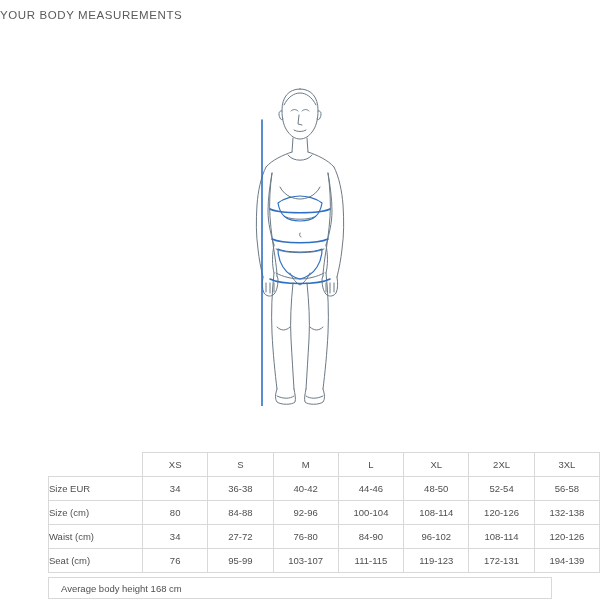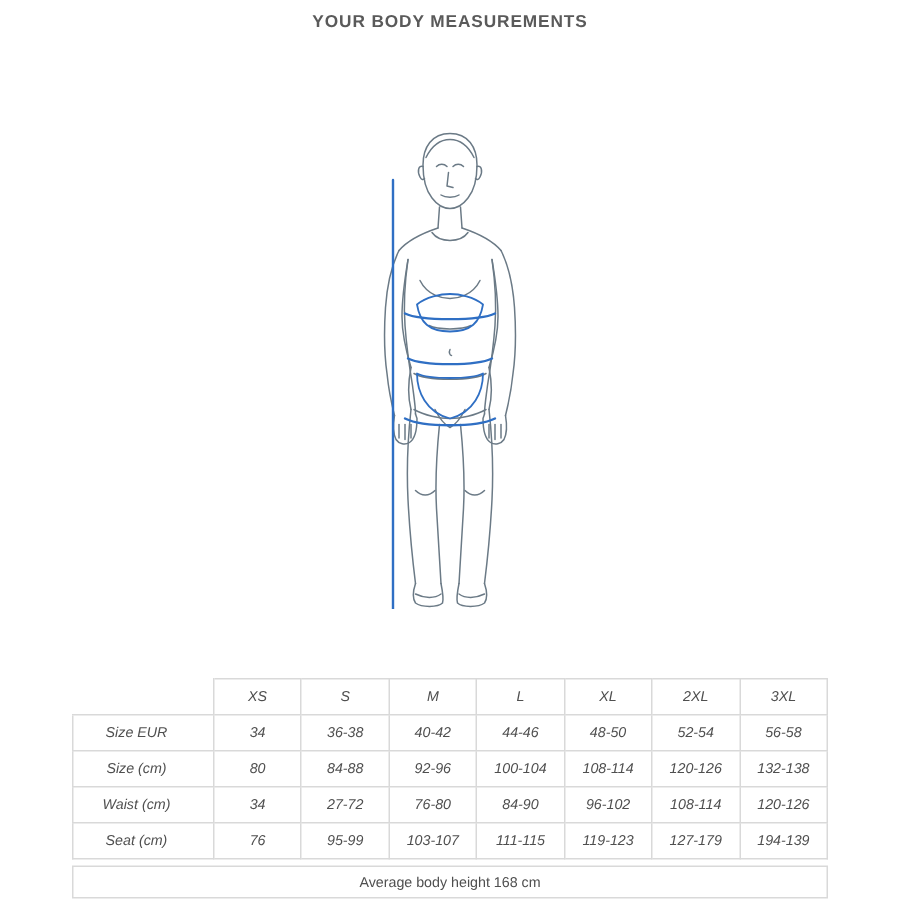--- a/index.html
+++ b/index.html
@@ -14,63 +14,62 @@
     color: #4a4a4a;
     overflow: hidden;
   }
   .page {
     position: relative;
     width: 600px;
     height: 615px;
     box-sizing: border-box;
   }
   .title {
-    text-align: center;
+    text-align: left;
     font-size: 11.5px;
     letter-spacing: 0.6px;
     color: #5a5a5a;
     padding-top: 9px;
-    font-weight: 700;
+    font-weight: 400;
   }
   .figure-area {
     position: relative;
     width: 600px;
     height: 385px;
   }
   .figure-svg {
     position: absolute;
     left: 0;
     top: 0;
   }
   .table-wrap {
     position: absolute;
     left: 48px;
     top: 452px;
     width: 504px;
   }
   table.size-table {
     border-collapse: collapse;
-    width: 504px;
+    width: 552px;
     table-layout: fixed;
-    font-style: italic;
   }
   table.size-table th,
   table.size-table td {
     border: 1px solid #d9d9d9;
     height: 23px;
     font-size: 9.5px;
     font-weight: 400;
     color: #4f4f4f;
     text-align: center;
     padding: 0;
   }
   table.size-table th.corner,
   table.size-table td.rowhead {
     width: 84px;
-    text-align: center;
+    text-align: left;
     padding-right: 9px;
   }
   table.size-table th.corner {
     border-top-color: transparent;
     border-left-color: transparent;
   }
   table.size-table th.colhead {
     color: #4f4f4f;
   }
   table.size-table thead th:not(.corner) {
@@ -78,23 +77,24 @@
   }
   .footer-note {
     position: absolute;
     left: 48px;
     top: 577px;
     width: 504px;
     box-sizing: border-box;
     border: 1px solid #d9d9d9;
     height: 22px;
     line-height: 22px;
-    text-align: center;
+    text-align: left;
     font-size: 9.5px;
     color: #4f4f4f;
+    padding-left: 12px;
   }
 </style>
 </head>
 <body>
 
 <div class="page">
 
   <div class="title">YOUR BODY MEASUREMENTS</div>
 
   <div class="figure-area">
@@ -222,21 +222,21 @@
           <td>108-114</td>
           <td>120-126</td>
         </tr>
         <tr>
           <td class="rowhead">Seat (cm)</td>
           <td>76</td>
           <td>95-99</td>
           <td>103-107</td>
           <td>111-115</td>
           <td>119-123</td>
-          <td>127-179</td>
+          <td>172-131</td>
           <td>194-139</td>
         </tr>
       </tbody>
     </table>
   </div>
 
   <div class="footer-note">Average body height 168 cm</div>
 
 </div>
 

